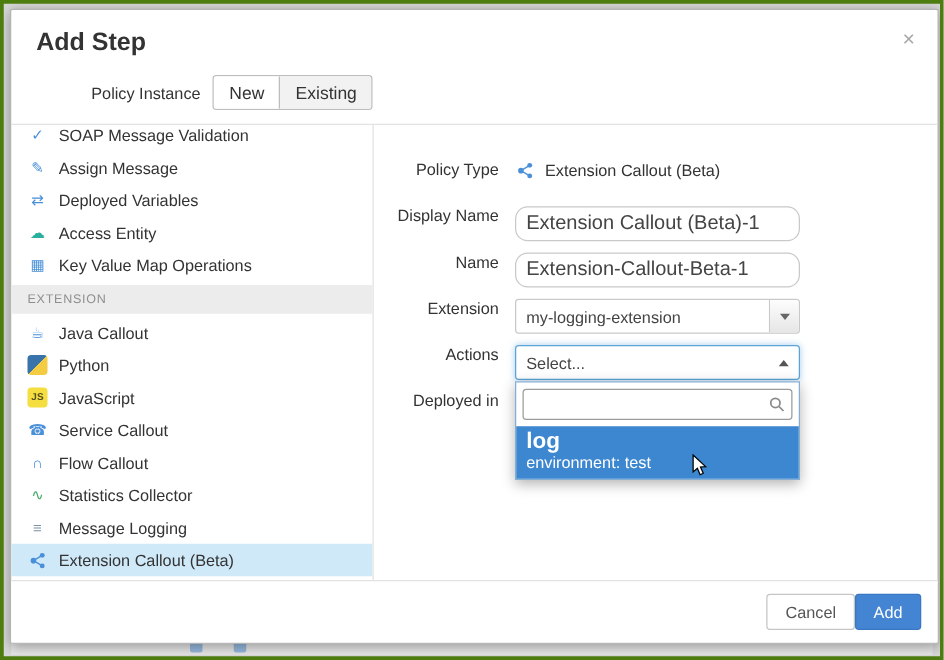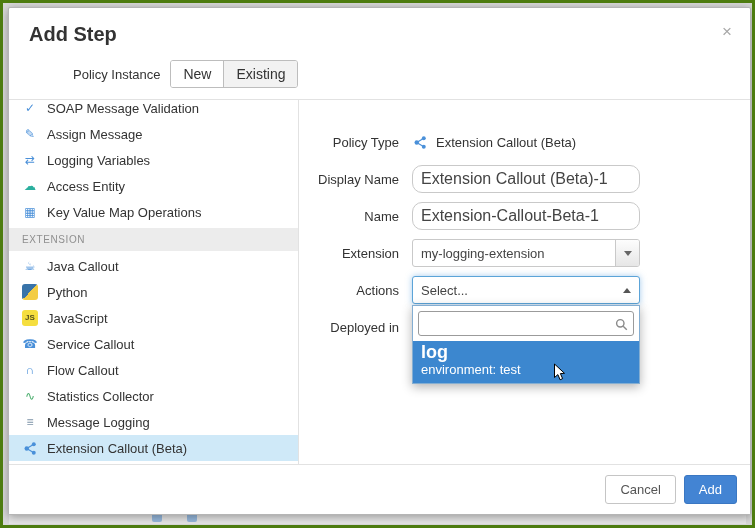--- a/index.html
+++ b/index.html
@@ -27,21 +27,21 @@
   .content { flex:1; min-height:0; display:flex; border-top:1px solid #e2e2e2; }
 
   #sidebar { width:290px; flex:0 0 290px; border-right:1px solid #e2e2e2; overflow:hidden; }
   #side-list { margin-top:-5px; }
   .side-item { height:26px; display:flex; align-items:center; gap:9px; padding:0 8px 0 13px; font-size:13px; color:#333; cursor:pointer; white-space:nowrap; }
   .side-item.selected { background:#cfe9f8; }
   .side-icon { width:16px; height:16px; flex:0 0 16px; display:flex; align-items:center; justify-content:center; font-size:12px; line-height:1; border-radius:3px; }
   .side-section { height:23px; line-height:23px; background:#ececec; color:#8f8f8f; font-size:10px; letter-spacing:.6px; padding-left:13px; margin:3px 0 2px; }
 
   .form { flex:1; padding-top:28px; position:relative; }
-  .frow { display:flex; align-items:center; height:28px; margin-bottom:9px; }
+  .frow { display:flex; align-items:flex-start; height:28px; margin-bottom:9px; }
   .flabel { width:100px; flex:0 0 100px; text-align:right; margin-right:13px; font-size:13px; color:#333; }
   .fvalue { display:flex; align-items:center; gap:8px; font-size:13px; color:#333; }
 
   input.text { width:228px; height:28px; border:1px solid #c9c9c9; border-radius:10px; padding:0 8px; font-size:16px; color:#444; font-family:inherit; background:#fff; }
 
   .select { width:228px; height:28px; border:1px solid #c9c9c9; border-radius:3px; display:flex; align-items:center; background:#fff; cursor:pointer; }
   .sel-text { flex:1; padding:0 8px; font-size:13px; color:#444; white-space:nowrap; overflow:hidden; }
   .sel-btn { width:24px; align-self:stretch; border-left:1px solid #c9c9c9; background:linear-gradient(#fdfdfd,#e6e6e6); display:flex; align-items:center; justify-content:center; border-radius:0 2px 2px 0; }
   .caret-down { width:0; height:0; border-left:4px solid transparent; border-right:4px solid transparent; border-top:5px solid #666; }
   .caret-up { width:0; height:0; border-left:4px solid transparent; border-right:4px solid transparent; border-bottom:5px solid #555; margin-right:8px; }
@@ -51,21 +51,21 @@
   .dropdown-panel { position:absolute; top:29px; left:0; width:228px; background:#fff; border:1px solid #84aed2;
                     box-shadow:0 3px 10px rgba(0,0,0,.3); z-index:10; }
   .search-wrap { margin:5px; position:relative; }
   .search-input { width:100%; height:25px; border:1px solid #9b9b9b; border-radius:3px; padding:0 24px 0 6px; font-size:13px; font-family:inherit; }
   .search-icon { position:absolute; right:6px; top:6px; }
   .option { background:#3c87cf; color:#fff; padding:3px 8px 5px; cursor:pointer; }
   .opt-name { font-weight:bold; font-size:18px; line-height:17px; }
   .opt-detail { font-size:13px; line-height:17px; }
   .cursor { position:absolute; left:140px; top:57px; }
 
-  .dlg-footer { border-top:1px solid #e2e2e2; padding:10px 13px; display:flex; justify-content:flex-end; gap:8px; background:#fff; }
+  .dlg-footer { border-top:1px solid #e2e2e2; padding:10px 13px; display:flex; justify-content:flex-end; background:#fff; }
   .btn { font-size:13px; font-family:inherit; padding:6px 14px; border-radius:3px; cursor:pointer; }
   .btn-cancel { background:#fff; border:1px solid #c5c5c5; color:#555; }
   .btn-add { background:#4384d3; border:1px solid #3a77c2; color:#fff; }
 </style>
 </head>
 <body>
 
 <div class="frame">
 
   <div class="bottom-strip">
@@ -95,21 +95,21 @@
             <div class="side-item">
               <span class="side-icon" style="color: rgb(74, 144, 217);">✓</span>
               <span class="side-label">SOAP Message Validation</span>
             </div>
             <div class="side-item">
               <span class="side-icon" style="color: rgb(74, 144, 217);">✎</span>
               <span class="side-label">Assign Message</span>
             </div>
             <div class="side-item">
               <span class="side-icon" style="color: rgb(74, 144, 217);">⇄</span>
-              <span class="side-label">Logging Variables</span>
+              <span class="side-label">Deployed Variables</span>
             </div>
             <div class="side-item">
               <span class="side-icon" style="color: rgb(42, 175, 158);">☁</span>
               <span class="side-label">Access Entity</span>
             </div>
             <div class="side-item">
               <span class="side-icon" style="color: rgb(74, 144, 217);">▦</span>
               <span class="side-label">Key Value Map Operations</span>
             </div>
             <div class="side-section">EXTENSION</div>

